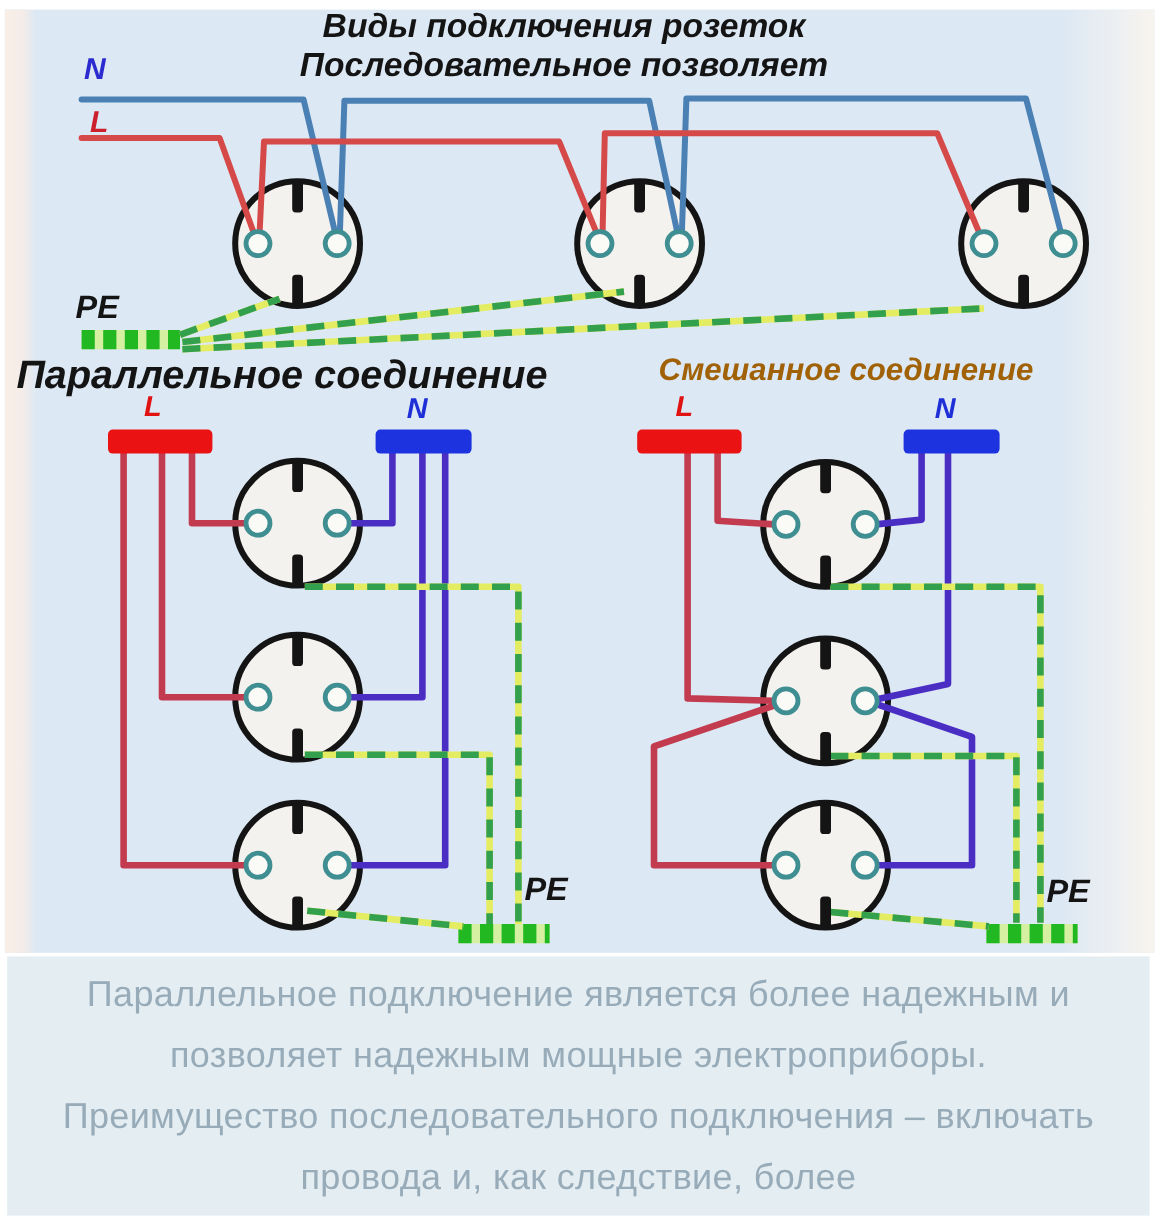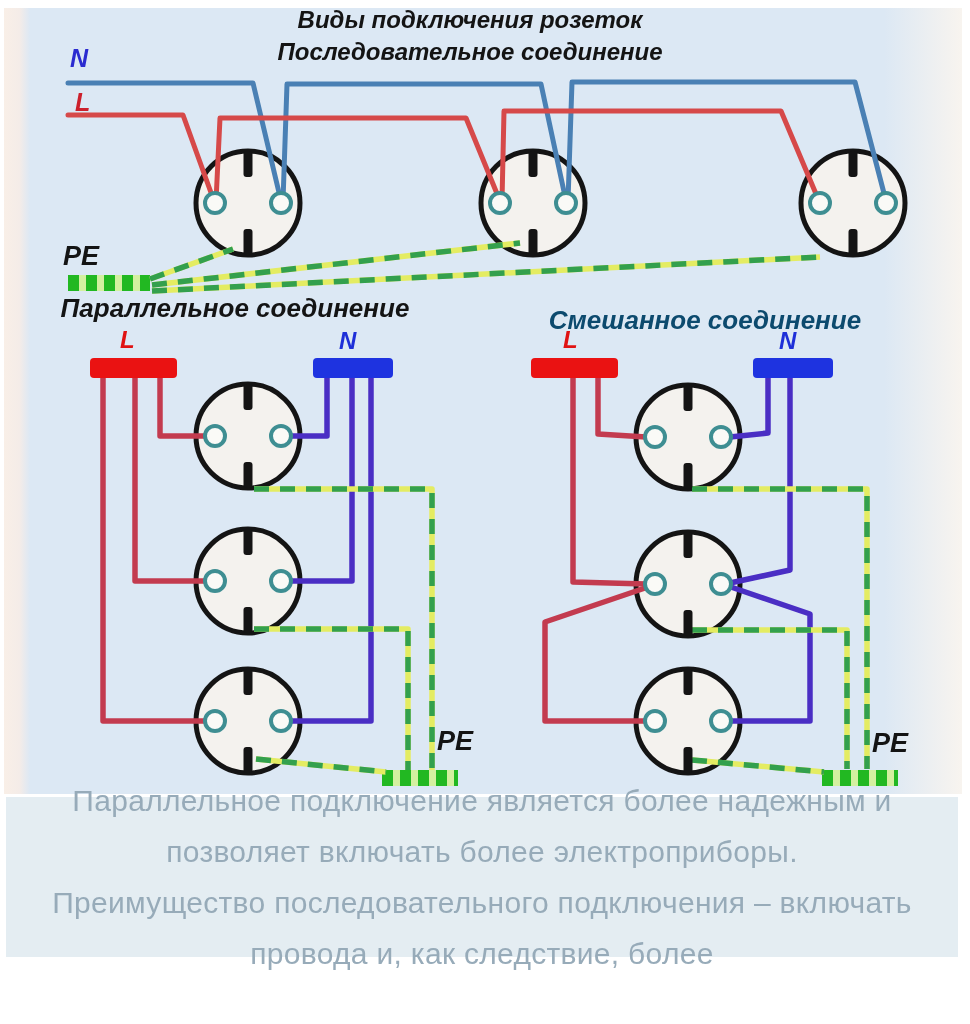--- a/index.html
+++ b/index.html
@@ -5,37 +5,37 @@
   html,body{margin:0;padding:0;}
   .page{position:relative;width:970px;height:1024px;background:#ffffff;overflow:hidden;
         font-family:"Liberation Sans",sans-serif;}
   .diagram-area{position:absolute;left:4px;top:8px;width:958px;height:786px;background:#dce8f4;}
   .left-strip{position:absolute;left:4px;top:8px;width:26px;height:786px;
         background:linear-gradient(90deg,#f9efe7 0%,#f4ece8 60%,rgba(220,232,244,0) 100%);}
   .right-strip{position:absolute;left:884px;top:8px;width:78px;height:786px;
         background:linear-gradient(270deg,#f8f4ef 0%,rgba(220,232,244,0) 100%);}
   svg.diagram{position:absolute;left:0;top:0;}
   .title-top{position:absolute;left:30px;width:880px;text-align:center;font-weight:bold;
-        font-style:italic;font-size:24px;color:#141414;}
+        font-style:italic;font-size:28px;color:#141414;}
   #title1{top:6px;} #title2{top:38px;}
   .lbl{position:absolute;font-weight:bold;font-style:italic;white-space:nowrap;}
   #lbl-n-series{left:70px;top:44px;font-size:25px;color:#2b2bd0;}
   #lbl-l-series{left:75px;top:88px;font-size:25px;color:#cc202c;}
   #lbl-pe-series{left:63px;top:241px;font-size:27px;color:#141414;}
   #title-parallel{left:10px;top:293px;width:450px;text-align:center;font-weight:bold;
-        font-style:italic;font-size:26px;color:#141414;position:absolute;}
+        font-style:italic;font-size:33px;color:#141414;position:absolute;}
   #title-mixed{left:495px;top:293px;width:420px;text-align:center;font-weight:bold;
-        font-style:italic;font-size:26px;color:#0c4a6e;position:absolute;margin-top:12px;}
+        font-style:italic;font-size:26px;color:#a16207;position:absolute;}
   #lbl-l-par{left:120px;top:326px;font-size:24px;color:#e01212;}
   #lbl-n-par{left:339px;top:327px;font-size:24px;color:#1e2fd8;}
   #lbl-l-mix{left:563px;top:326px;font-size:24px;color:#e01212;}
   #lbl-n-mix{left:779px;top:327px;font-size:24px;color:#1e2fd8;}
   #lbl-pe-par{left:437px;top:726px;font-size:27px;color:#141414;}
   #lbl-pe-mix{left:872px;top:728px;font-size:27px;color:#141414;}
-  #footer{position:absolute;left:6px;top:797px;width:952px;height:160px;background:#e4edf2;
+  #footer{position:absolute;left:6px;top:797px;width:952px;height:216px;background:#e4edf2;
         display:flex;flex-direction:column;justify-content:center;align-items:center;gap:17px;}
   .footer-line{font-size:30px;color:#97abb9;letter-spacing:0.3px;white-space:nowrap;}
 </style>
 </head>
 <body>
 
 <div class="page">
   <div class="diagram-area"></div>
   <div class="left-strip"></div>
   <div class="right-strip"></div>
@@ -128,36 +128,36 @@
       <rect x="683.5" y="610" width="9" height="26" rx="3" fill="#141414"></rect>
       <circle cx="655" cy="584" r="10" fill="#fafaf7" stroke="#3e8e92" stroke-width="4"></circle>
       <circle cx="721" cy="584" r="10" fill="#fafaf7" stroke="#3e8e92" stroke-width="4"></circle>
       <rect x="683.5" y="669" width="9" height="26" rx="3" fill="#141414"></rect>
       <rect x="683.5" y="747" width="9" height="26" rx="3" fill="#141414"></rect>
       <circle cx="655" cy="721" r="10" fill="#fafaf7" stroke="#3e8e92" stroke-width="4"></circle>
       <circle cx="721" cy="721" r="10" fill="#fafaf7" stroke="#3e8e92" stroke-width="4"></circle>
     </svg>
 
   <div class="title-top" id="title1">Виды подключения розеток</div>
-  <div class="title-top" id="title2">Последовательное соединение</div>
+  <div class="title-top" id="title2">Последовательное позволяет</div>
 
   <div class="lbl" id="lbl-n-series">N</div>
   <div class="lbl" id="lbl-l-series">L</div>
   <div class="lbl" id="lbl-pe-series">PE</div>
 
   <div id="title-parallel">Параллельное соединение</div>
   <div id="title-mixed">Смешанное соединение</div>
 
   <div class="lbl" id="lbl-l-par">L</div>
   <div class="lbl" id="lbl-n-par">N</div>
   <div class="lbl" id="lbl-pe-par">PE</div>
 
   <div class="lbl" id="lbl-l-mix">L</div>
   <div class="lbl" id="lbl-n-mix">N</div>
   <div class="lbl" id="lbl-pe-mix">PE</div>
 
   <div id="footer">
     <div class="footer-line">Параллельное подключение является более надежным и</div>
-    <div class="footer-line">позволяет включать более электроприборы.</div>
+    <div class="footer-line">позволяет надежным мощные электроприборы.</div>
     <div class="footer-line">Преимущество последовательного подключения – включать</div>
     <div class="footer-line">провода и, как следствие, более</div>
   </div>
 </div>
 
 </body></html>

